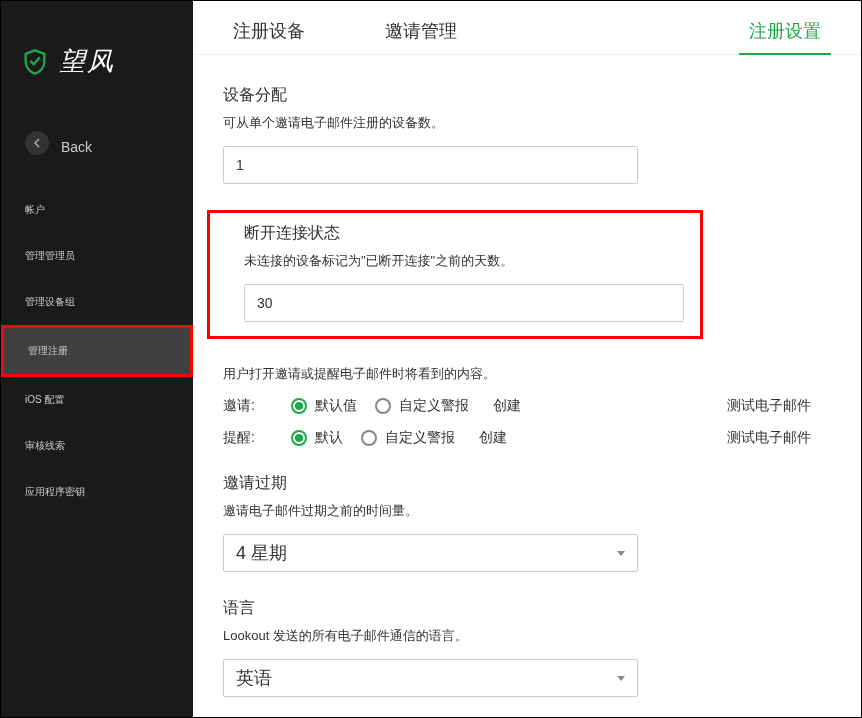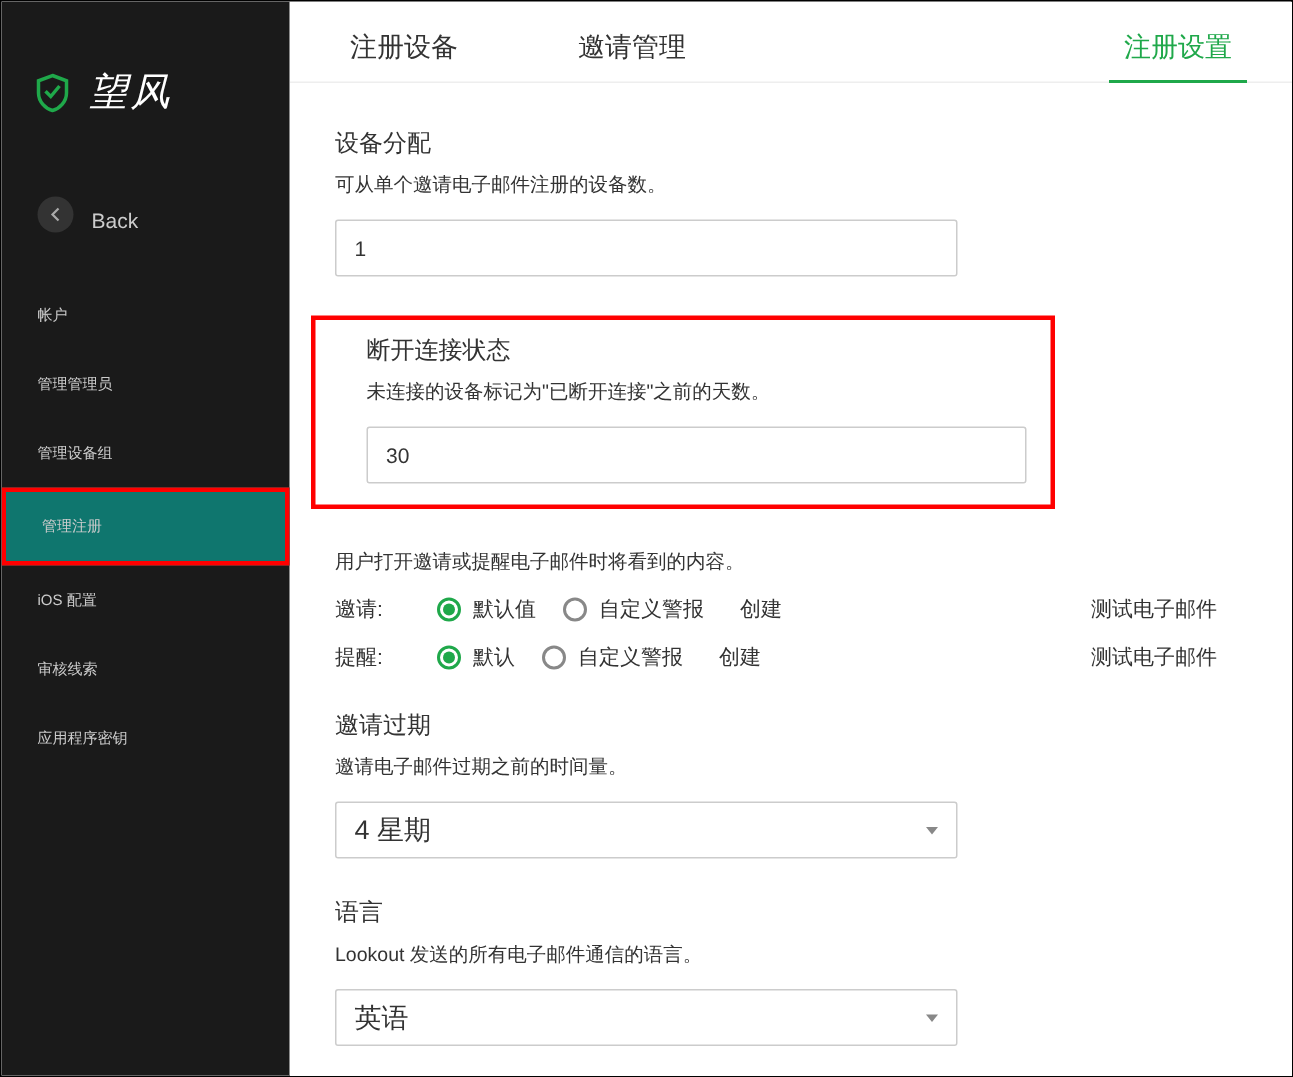--- a/index.html
+++ b/index.html
@@ -67,21 +67,21 @@
     .sidebar-spacer {
       height: 18px;
     }
     .sidebar-item {
       padding: 16px 20px 16px 24px;
       color: #ccc;
       cursor: pointer;
       font-size: 10px;
     }
     .sidebar-item.active {
-      background: #0f766e;
+      background: #404040;
       border: 3px solid #ff0000;
     }
     .main {
       flex: 1;
       background: #fff;
       overflow-y: auto;
       position: relative;
     }
     .tabs {
       display: flex;

